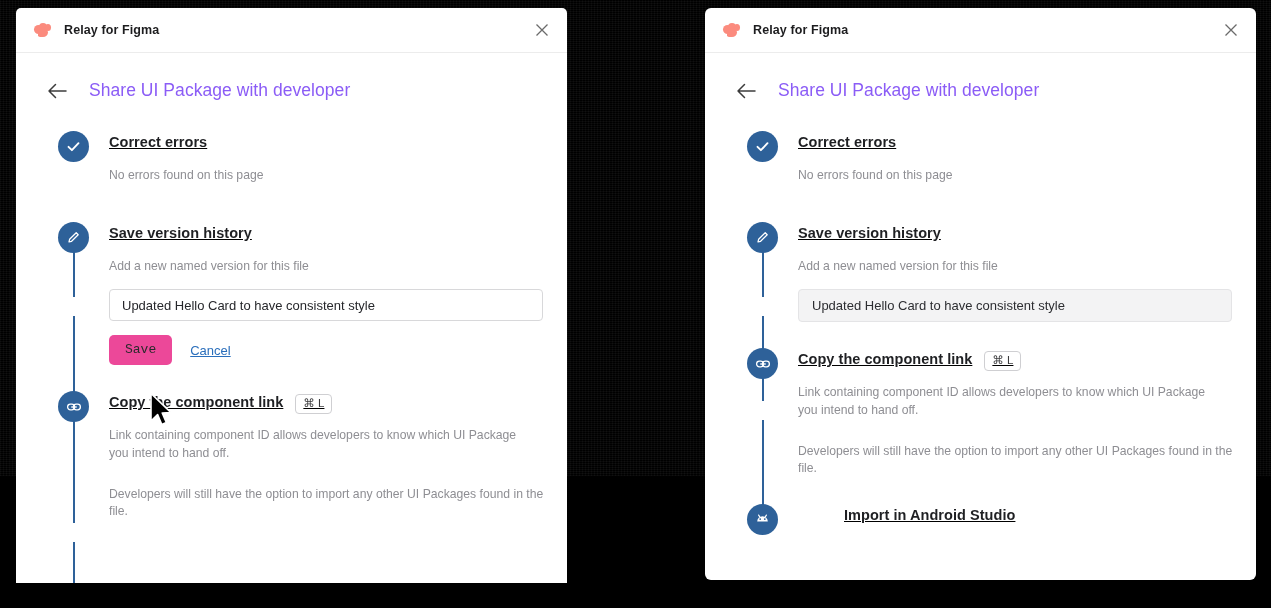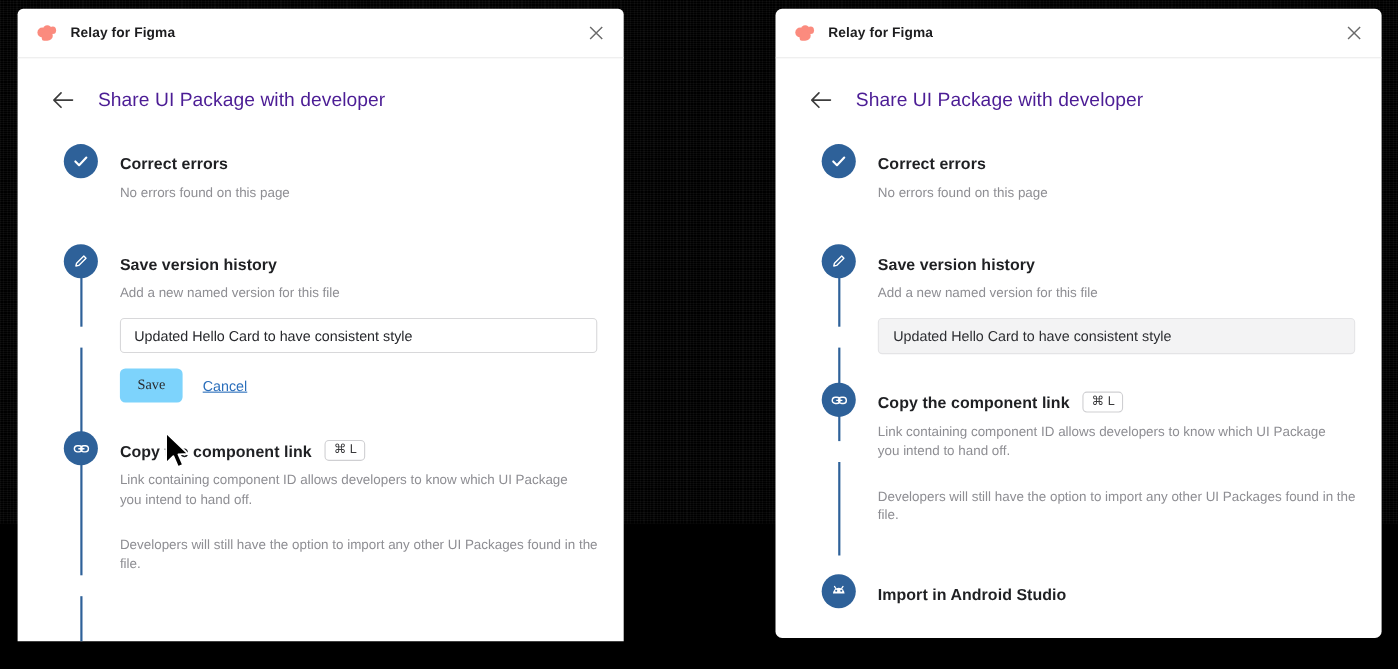--- a/index.html
+++ b/index.html
@@ -115,21 +115,21 @@
     height: 22px;
     display: flex;
     align-items: center;
     justify-content: center;
     color: #3c3c3c;
     cursor: pointer;
     flex: none;
   }
   .page-title {
     font-size: 17.5px;
-    color: #4c1d95;
+    color: #8b5cf6;
     font-weight: normal;
     letter-spacing: .05px;
   }
 
   
   .steps {
     position: relative;
     padding: 22px 0 0 0;
   }
   .step {
@@ -156,23 +156,24 @@
     background: #2e6199;
     z-index: 1;
   }
   .step-body {
     padding-left: 20px;
     padding-top: 3px;
     flex: 1;
   }
   .step-title-row {
     display: flex;
-    align-items: flex-end;
+    align-items: flex-start;
     gap: 12px;
     min-height: 24px;
+    text-decoration: underline;
   }
   .step-title {
     font-size: 14.5px;
     font-weight: bold;
     color: #1f2023;
     letter-spacing: .05px;
   }
   .kbd {
     border: 1px solid #cfcfd2;
     border-radius: 4px;
@@ -255,26 +256,26 @@
     height: 10px;
     pointer-events: none;
   }
   .actions {
     display: flex;
     align-items: center;
     gap: 18px;
     margin-top: 14px;
   }
   .save-btn {
-    background: #7dd3fc;
+    background: #ec4899;
     border: none;
     border-radius: 5px;
     padding: 7px 16px 8px 16px;
     font-size: 13px;
-    font-family: Liberation Serif, serif;
+    font-family: Liberation Mono, monospace;
     color: #2a2a2c;
     cursor: pointer;
   }
   .cancel-btn {
     background: none;
     border: none;
     font-size: 13px;
     font-family: "Liberation Sans", sans-serif;
     color: #2a6ebb;
     cursor: pointer;
@@ -472,21 +473,21 @@
         <div class="step-body">
           <div class="step-title-row">
             <span class="step-title">Copy the component link</span>
             <span class="kbd">⌘ L</span>
           </div>
           <div class="step-sub wide">Link containing component ID allows developers to know which UI Package you intend to hand off.</div>
           <div class="step-sub p2 widest">Developers will still have the option to import any other UI Packages found in the file.</div>
         </div>
       </div>
 
-      <div class="step" style="margin-top:44px;">
+      <div class="step" style="margin-top:26px;gap:46px;">
         <div class="step-dot">
           <svg width="19" height="19" viewBox="0 0 19 19" aria-hidden="true">
             <path d="M4.2 11.6 A5.3 5.3 0 0 1 14.8 11.6 Z" fill="#ffffff"></path>
             <circle cx="7.2" cy="9.1" r=".95" fill="#2e6199"></circle>
             <circle cx="11.8" cy="9.1" r=".95" fill="#2e6199"></circle>
             <path d="M5.6 5.1 L6.8 6.9 M13.4 5.1 L12.2 6.9" stroke="#ffffff" stroke-width="1.15" stroke-linecap="round"></path>
           </svg>
         </div>
         <div class="step-body">
           <div class="step-title-row">

